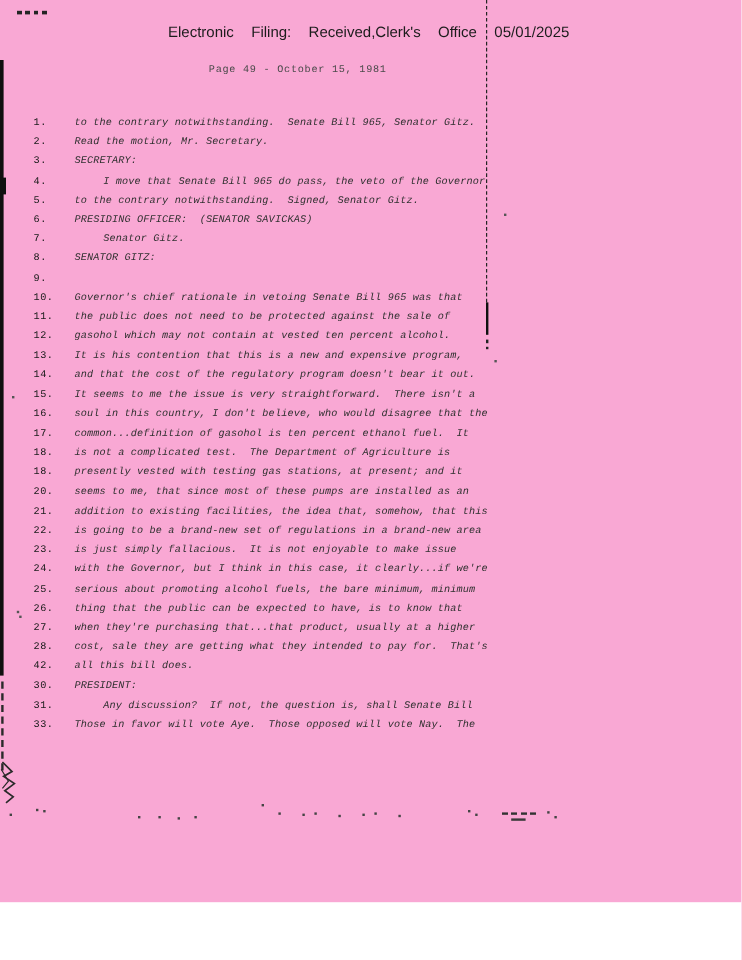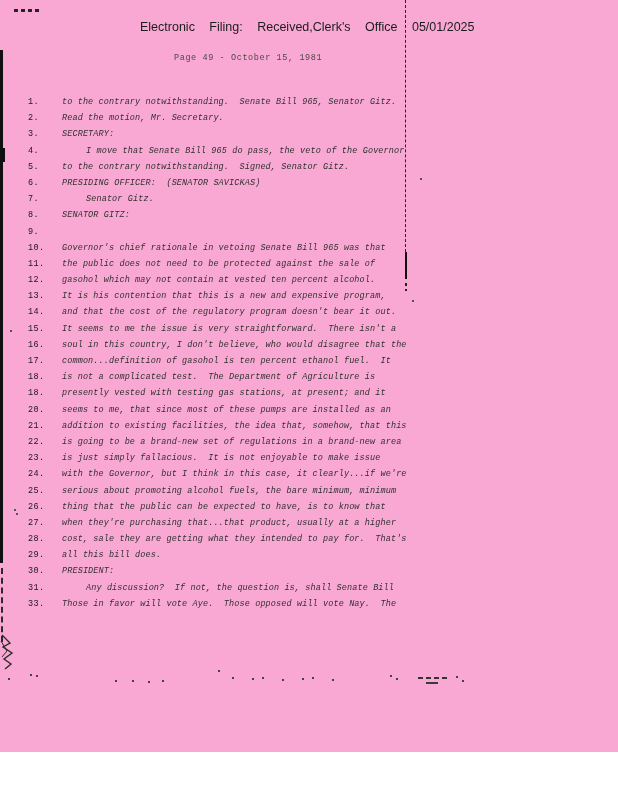--- a/index.html
+++ b/index.html
@@ -200,21 +200,21 @@
       </div>
       <div class="line">
         <span class="ln">27.</span>
         <span class="lt">when they're purchasing that...that product, usually at a higher</span>
       </div>
       <div class="line">
         <span class="ln">28.</span>
         <span class="lt">cost, sale they are getting what they intended to pay for.  That's</span>
       </div>
       <div class="line">
-        <span class="ln">29.</span>
+        <span class="ln">42.</span>
         <span class="lt">all this bill does.</span>
       </div>
       <div class="line">
         <span class="ln">30.</span>
         <span class="lt">PRESIDENT:</span>
       </div>
       <div class="line indent">
         <span class="ln">31.</span>
         <span class="lt">Any discussion?  If not, the question is, shall Senate Bill</span>
       </div>

